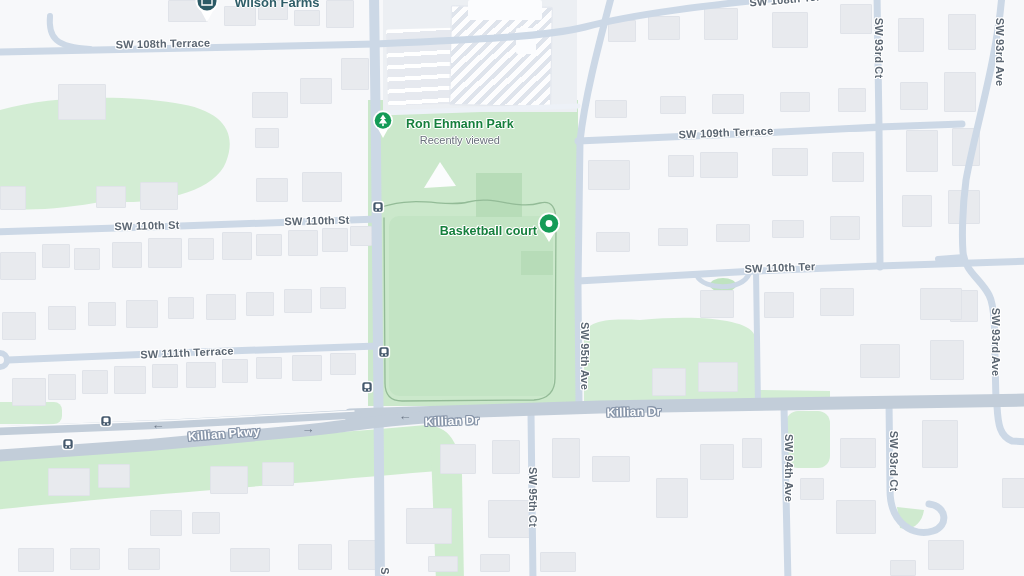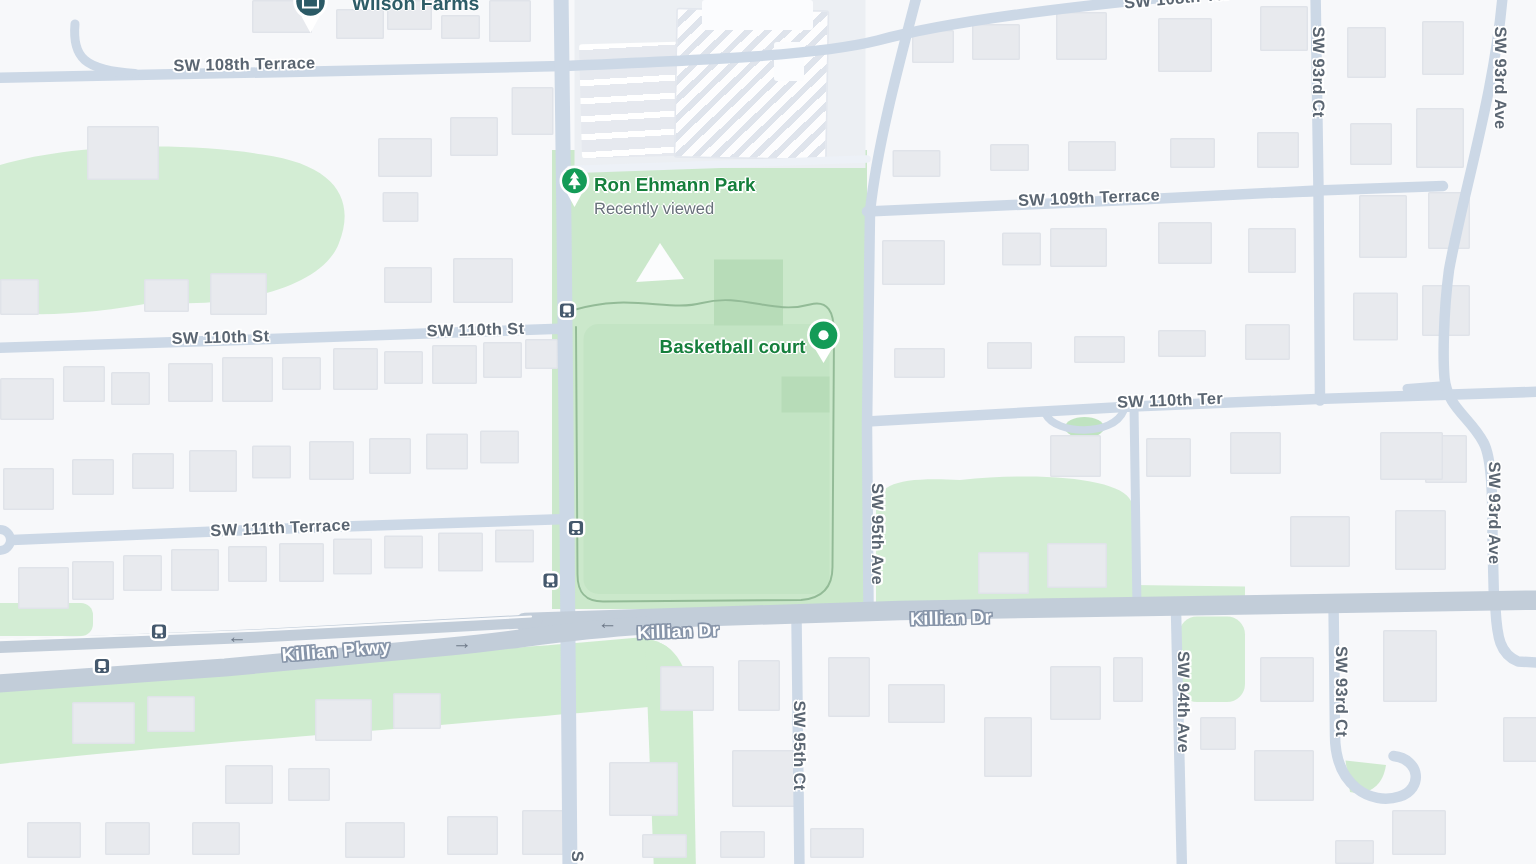--- a/index.html
+++ b/index.html
@@ -13,21 +13,21 @@
   .white-bldg{position:absolute;background:#fbfcfe;border-radius:2px;}
   .lbl{position:absolute;white-space:nowrap;font-weight:700;font-size:11px;line-height:1;
        color:#5b6672;letter-spacing:.2px;transform:translate(-50%,-50%) rotate(var(--r,0deg));
        text-shadow:1px 0 0 #fff,-1px 0 0 #fff,0 1px 0 #fff,0 -1px 0 #fff,1px 1px 0 #fff,-1px -1px 0 #fff,1px -1px 0 #fff,-1px 1px 0 #fff;}
   .lbl.road-name{color:#fdfeff;font-size:12px;
        text-shadow:1px 0 0 #8795a9,-1px 0 0 #8795a9,0 1px 0 #8795a9,0 -1px 0 #8795a9,1px 1px 0 #8795a9,-1px -1px 0 #8795a9,1px -1px 0 #8795a9,-1px 1px 0 #8795a9;}
   .poi-wrap{position:absolute;transform:translateY(-50%);}
   .poi-name{display:block;font-weight:700;font-size:12.5px;color:#157f3c;white-space:nowrap;
        text-shadow:1px 0 0 #fff,-1px 0 0 #fff,0 1px 0 #fff,0 -1px 0 #fff,1px 1px 0 #fff,-1px -1px 0 #fff;}
   .poi-sub{display:block;font-weight:400;font-size:11px;color:#68707b;margin-top:3px;white-space:nowrap;
-       text-shadow:1px 0 0 #fff,-1px 0 0 #fff,0 1px 0 #fff,0 -1px 0 #fff;}
+       text-shadow:1px 0 0 #fff,-1px 0 0 #fff,0 1px 0 #fff,0 -1px 0 #fff;text-align:center;}
   .poi-right{transform:translate(-100%,-50%);}
   .teal-name{font-weight:700;font-size:13px;color:#2e5d68;white-space:nowrap;position:absolute;transform:translate(-50%,-50%);
        text-shadow:1px 0 0 #fff,-1px 0 0 #fff,0 1px 0 #fff,0 -1px 0 #fff;}
   .pin{position:absolute;transform:translate(-50%,-100%);}
   .bus{position:absolute;width:13px;height:13px;transform:translate(-50%,-50%);}
   .oneway{position:absolute;font-size:13px;font-weight:700;color:#6e7989;transform:translate(-50%,-50%);text-shadow:0 0 1px #c2cdd9;}
   .culdesac{position:absolute;width:8px;height:8px;border:6px solid #ccd8e6;border-radius:50%;background:#f7f8fa;transform:translate(-50%,-50%);}
 </style>
 </head>
 <body>
@@ -269,21 +269,21 @@
 
   <svg class="pin" style="left:383px;top:140px;width:24px;height:30px;" viewBox="0 0 24 30">
     <path d="M12,28 L6.5,18 L17.5,18 Z" fill="#fff"></path>
     <circle cx="12" cy="10.5" r="10" fill="#fff"></circle>
     <circle cx="12" cy="10.5" r="8.3" fill="#149b57"></circle>
     <g fill="#fff">
       <path d="M12,4.5 L15,9 h-2 L16.2,13.5 h-8.4 L11,9 h-2 Z"></path>
       <rect x="11.2" y="13.5" width="1.6" height="2.6"></rect>
     </g>
   </svg>
-  <div class="poi-wrap" style="left:396px;top:131px;">
+  <div class="poi-wrap" style="left:406px;top:131px;">
     <span class="poi-name">Ron Ehmann Park</span>
     <span class="poi-sub">Recently viewed</span>
   </div>
 
   <svg class="pin" style="left:549px;top:244px;width:26px;height:32px;" viewBox="0 0 26 32">
     <path d="M13,30 L7,20 L19,20 Z" fill="#fff"></path>
     <circle cx="13" cy="11.5" r="11" fill="#fff"></circle>
     <circle cx="13" cy="11.5" r="9.2" fill="#149b57"></circle>
     <circle cx="13" cy="11.5" r="3.4" fill="#fff"></circle>
   </svg>

